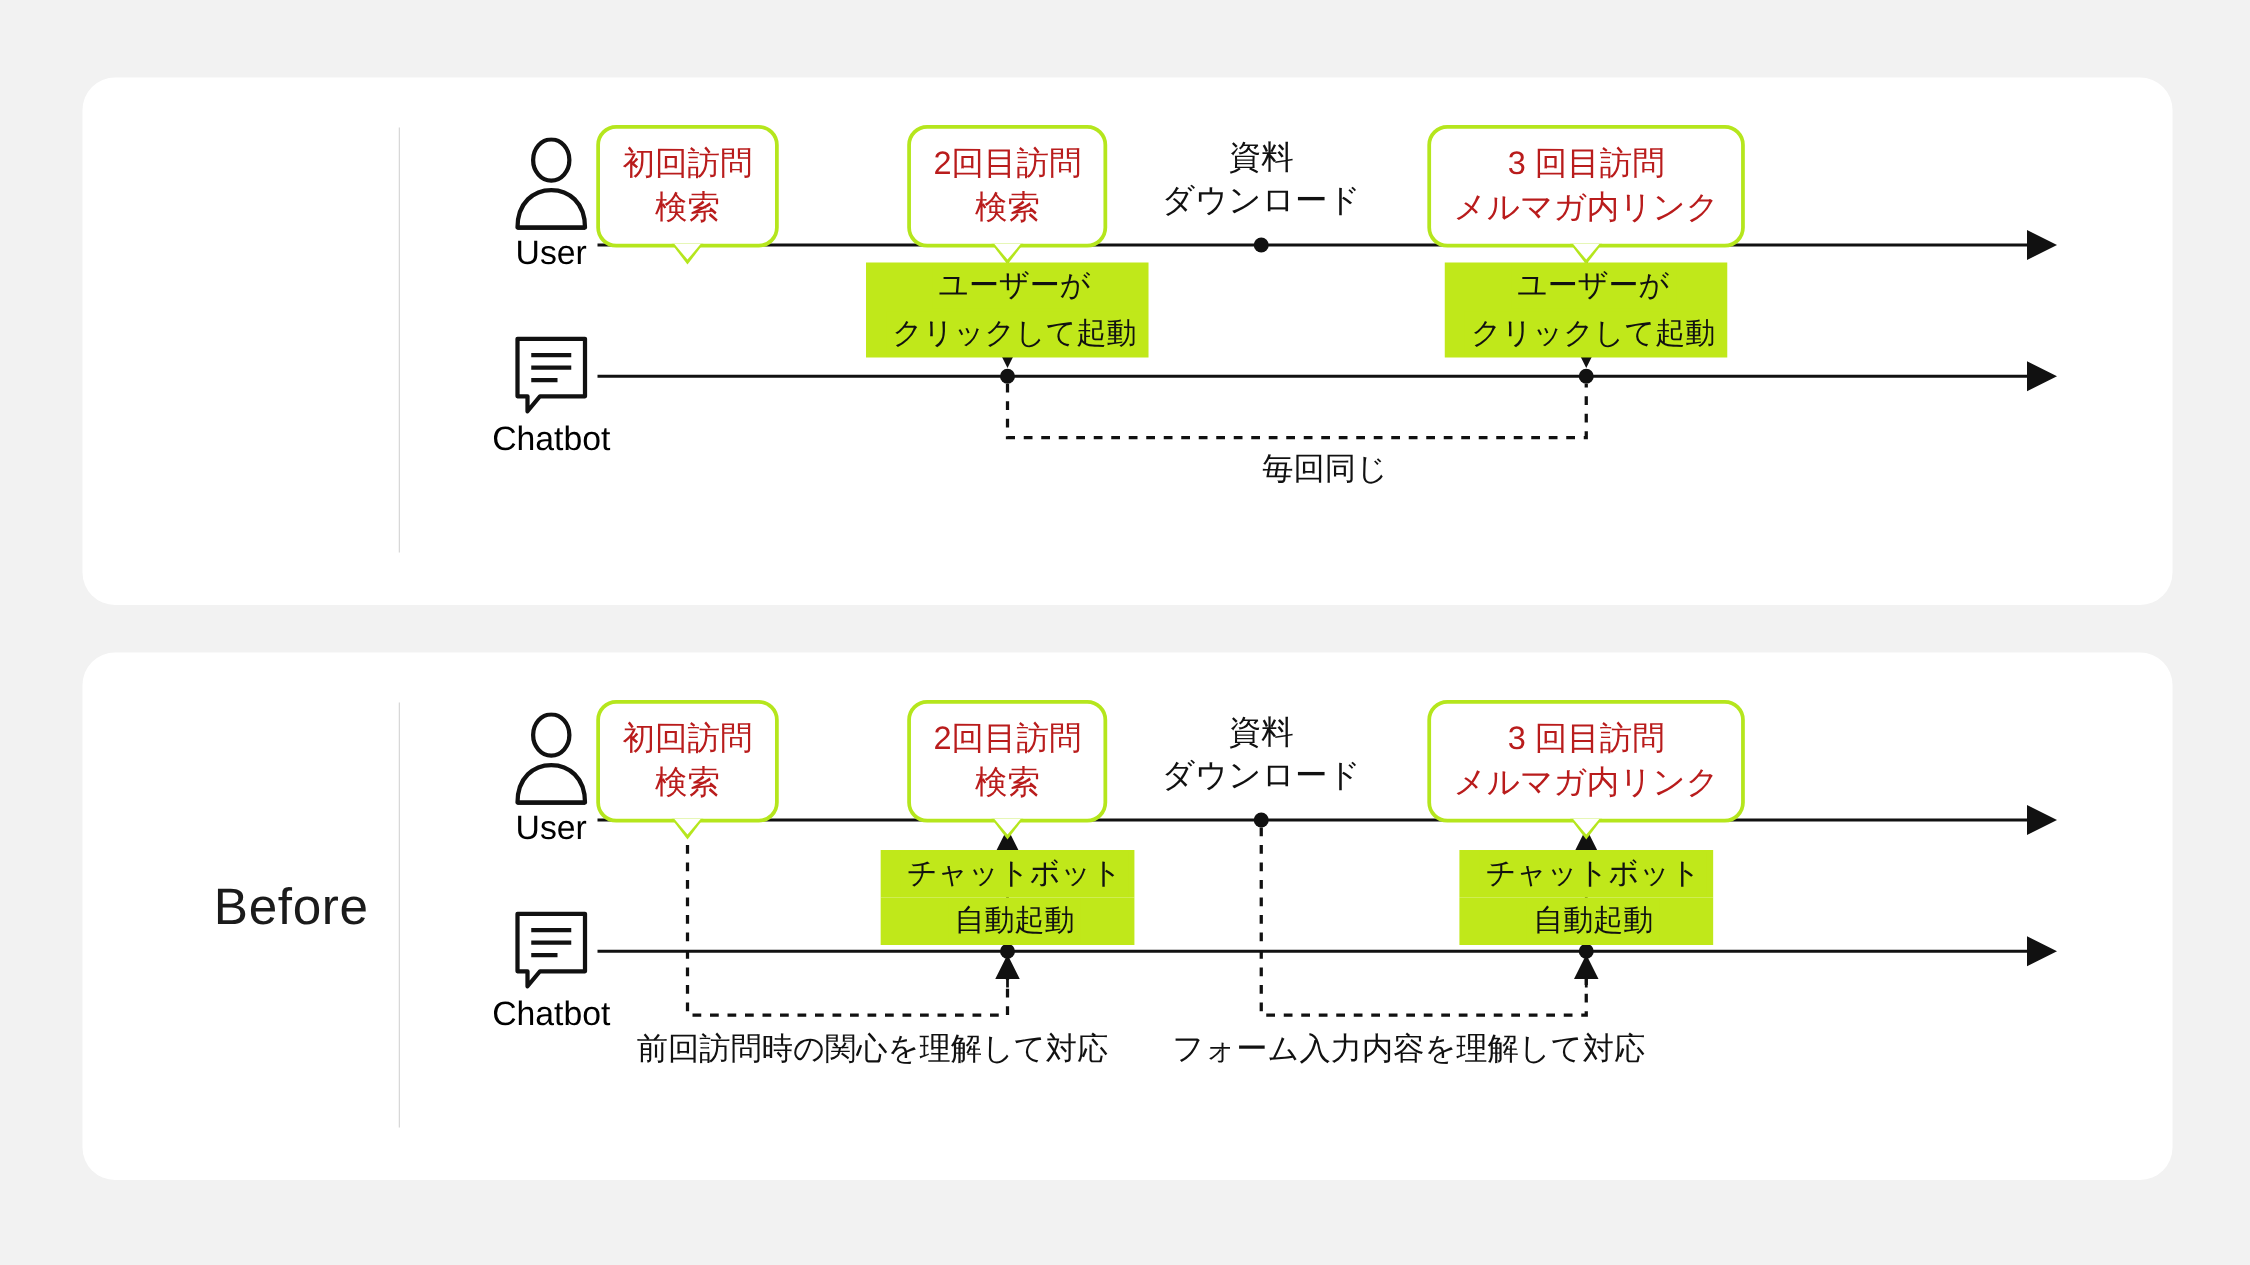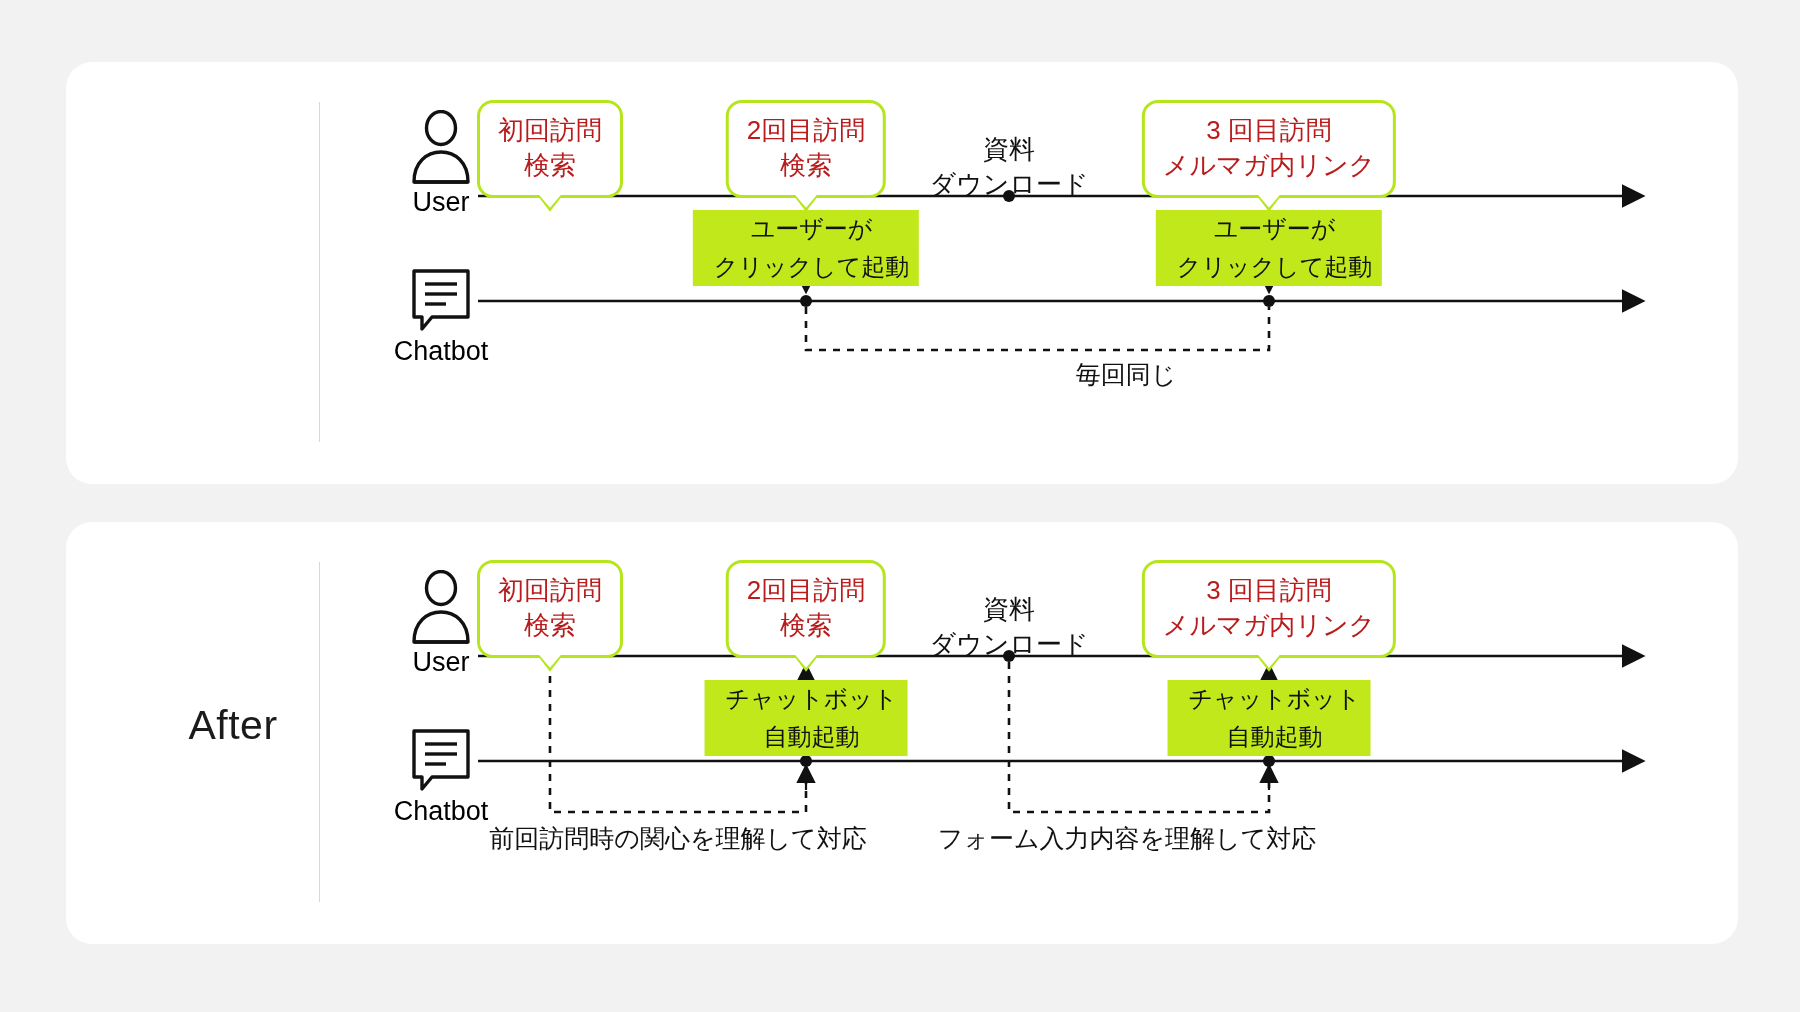--- a/index.html
+++ b/index.html
@@ -109,21 +109,20 @@
 
   
   .plain-label {
     position: absolute;
     text-align: center;
     font-size: 26px;
     line-height: 1.34;
     color: #111111;
     white-space: nowrap;
     transform: translateX(-50%);
-    margin-top: 24px;
   }
   .plain-label span { display: block; }
 
   
   .hl-note {
     position: absolute;
     text-align: center;
     font-size: 24px;
     line-height: 1.42;
     color: #111111;
@@ -227,27 +226,27 @@
     <div class="hl-note" style="left:740px; top:148px;">
       <span class="hl-row"><span>ユーザーが</span></span>
       <span class="hl-row"><span>クリックして起動</span></span>
     </div>
 
     <div class="hl-note" style="left:1203px; top:148px;">
       <span class="hl-row"><span>ユーザーが</span></span>
       <span class="hl-row"><span>クリックして起動</span></span>
     </div>
 
-    <div class="caption" style="left:1060px; top:296px;">毎回同じ</div>
+    <div class="caption" style="left:994px; top:296px;">毎回同じ</div>
 
   </div>
 
   <div class="card" id="card-after">
 
-    <div class="section-label" id="label-after">After</div>
+    <div class="section-label" id="label-after">Before</div>
 
     <div class="divider"></div>
 
     <div class="actor" id="actor-user-after">
       <svg class="actor-icon" width="64" height="74" viewBox="0 0 64 74">
         <ellipse cx="32" cy="18" rx="14.5" ry="16.5" fill="none" stroke="#111" stroke-width="3.4"></ellipse>
         <path d="M5 72 C5 52 18 42 32 42 C46 42 59 52 59 72 Z" fill="none" stroke="#111" stroke-width="3.4" stroke-linejoin="round"></path>
         <line x1="5" y1="72" x2="59" y2="72" stroke="#111" stroke-width="3.4"></line>
       </svg>
       <div class="actor-label">User</div>
@@ -317,19 +316,19 @@
     <div class="hl-note" style="left:740px; top:158px;">
       <span class="hl-row"><span>チャットボット</span></span>
       <span class="hl-row"><span>自動起動</span></span>
     </div>
 
     <div class="hl-note" style="left:1203px; top:158px;">
       <span class="hl-row"><span>チャットボット</span></span>
       <span class="hl-row"><span>自動起動</span></span>
     </div>
 
-    <div class="caption" style="left:612px; top:300px;">前回訪問時の関心を理解して対応</div>
+    <div class="caption" style="left:632px; top:300px;">前回訪問時の関心を理解して対応</div>
 
     <div class="caption" style="left:1061px; top:300px;">フォーム入力内容を理解して対応</div>
 
   </div>
 
 </div>
 
 </body></html>

